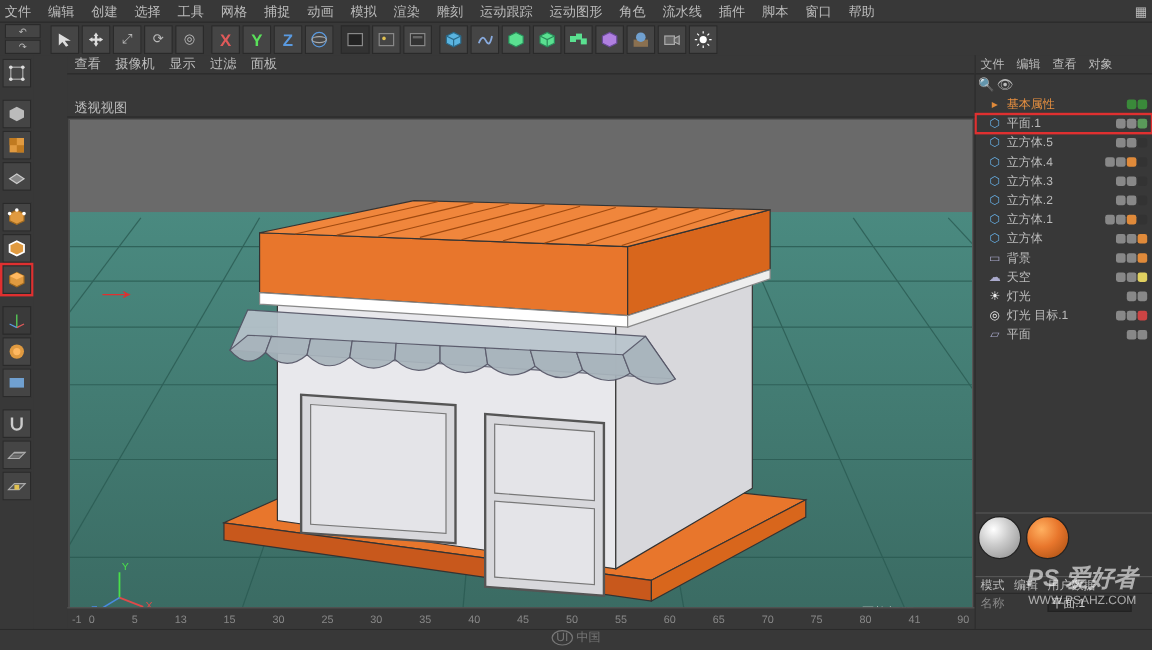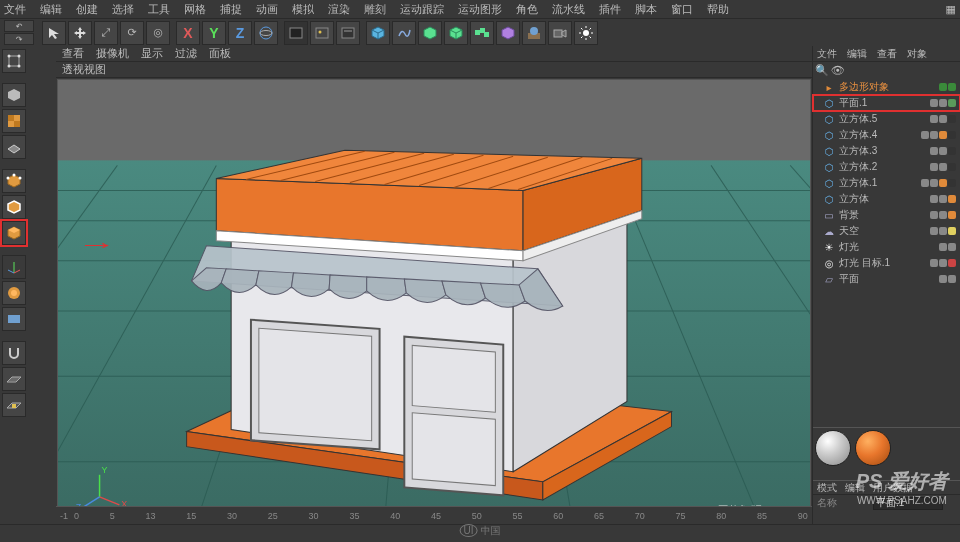--- a/index.html
+++ b/index.html
@@ -16,21 +16,21 @@
 
 .main-row { display: flex; height: 478px; }
 
 .left-col { width: 28px; background: #383838; display: flex; flex-direction: column; padding-top: 2px; }
 .left2-col { width: 28px; background: #383838; display: flex; flex-direction: column; padding-top: 2px; gap:2px;}
 .lbtn { width: 24px; height: 24px; margin: 1px auto; background: #454545; border: 1px solid #2a2a2a; display: flex; align-items: center; justify-content: center; }
 .lbtn.highlight { outline: 2px solid #e03030; outline-offset: 0px; }
 
 .center { flex: 1; display: flex; flex-direction: column; background: #383838; position:relative;}
 .view-tabs { height: 16px; display: flex; align-items: center; gap: 12px; padding: 0 6px; font-size: 11px; background:#383838; border-bottom:1px solid #2a2a2a;}
-.view-label { height: 16px; padding: 0 6px; font-size: 11px; display:flex; align-items:center; border-bottom:1px solid #2a2a2a;}
+.view-label { height: 16px; padding: 0 6px; font-size: 11px; display:flex; align-items:center; border-bottom:1px solid #2a2a2a;margin-top:20px;}
 .viewport { flex: 1; position: relative; overflow: hidden; border: 1px solid #555; margin: 1px;}
 .viewport svg { width: 100%; height: 100%; display: block; }
 
 .arrow-red { position: absolute; left: 30px; top: 183px; color: #e03030; font-size: 22px; font-weight: bold; transform: scaleX(1.8); pointer-events:none;}
 
 .right-col { width: 148px; background: #383838; display: flex; flex-direction: column; border-left: 1px solid #2a2a2a; }
 .r-tabs { height: 16px; display: flex; gap: 10px; padding: 0 4px; align-items: center; font-size: 10px; border-bottom:1px solid #2a2a2a;}
 .icon-row { display:flex; gap:2px; padding:2px; }
 .obj-list { flex: 0 0 auto; }
 .obj-item { height: 16px; display: flex; align-items: center; padding-left: 10px; gap: 4px; font-size: 10px; }
@@ -400,21 +400,21 @@
       <span>查看</span>
       <span>对象</span>
     </div>
     <div class="icon-row">
       <span>🔍</span>
       <span>👁</span>
     </div>
     <div class="obj-list">
       <div class="obj-item">
           <span class="obj-icon" style="color:#e08a3a">▸</span>
-          <span style="color:#e89040">多边形对象</span>
+          <span style="color:#e89040">基本属性</span>
           <span class="dots">
             <span class="dot" style="background:#3a8a3a"></span>
             <span class="dot" style="background:#3a8a3a"></span>
           </span>
         </div>
       <div class="obj-item highlight">
           <span class="obj-icon" style="color:#67b1e8">⬡</span>
           <span>平面.1</span>
           <span class="dots">
             <span class="dot" style="background:#888"></span>
@@ -556,21 +556,21 @@
       <span>35</span>
       <span>40</span>
     <span>45</span>
       <span>50</span>
       <span>55</span>
     <span>60</span>
       <span>65</span>
       <span>70</span>
     <span>75</span>
       <span>80</span>
-      <span>85</span>
+      <span>41</span>
     <span>90</span>
   </div>
 </div>
 
 <div class="status"></div>
 
 <div class="watermark">
   <span>PS 爱好者</span>
   <span class="sub">WWW.PSAHZ.COM</span>
 </div>

